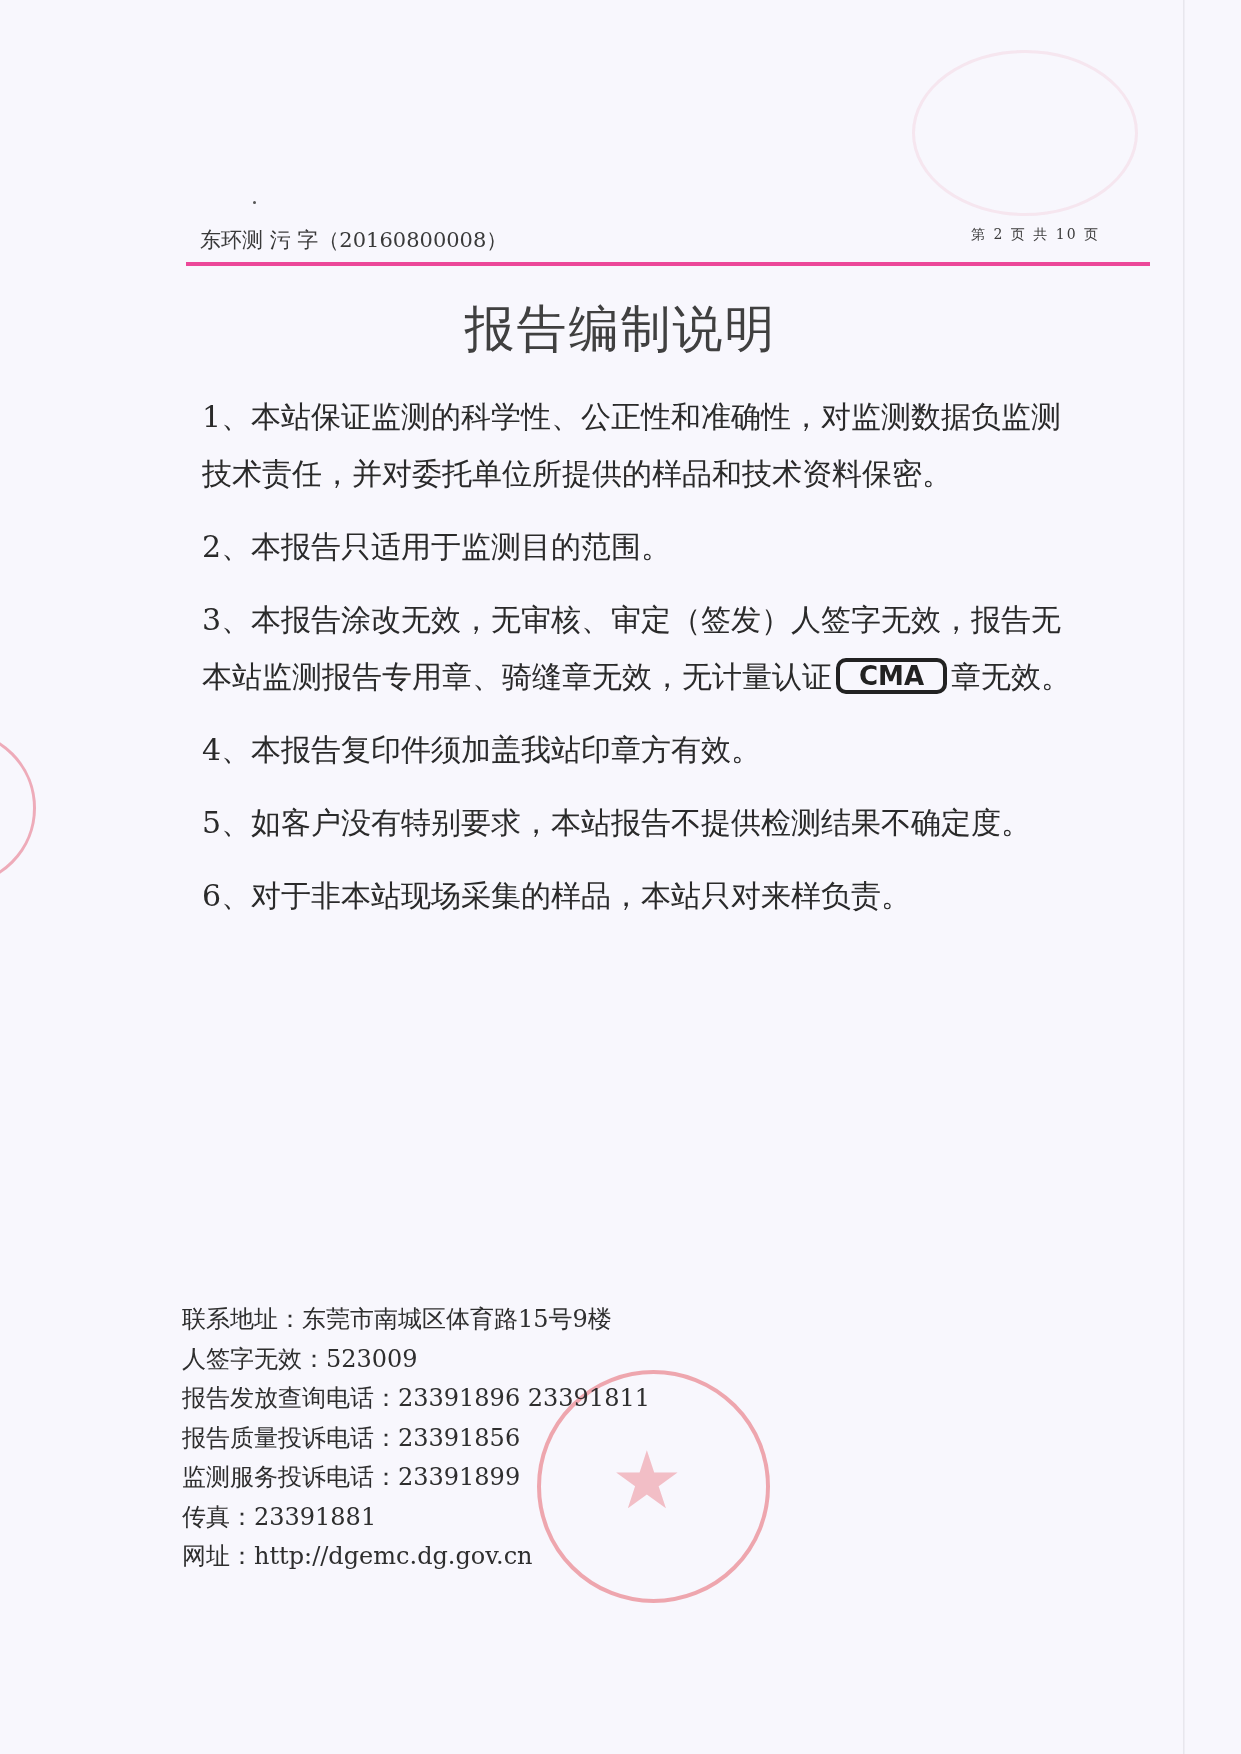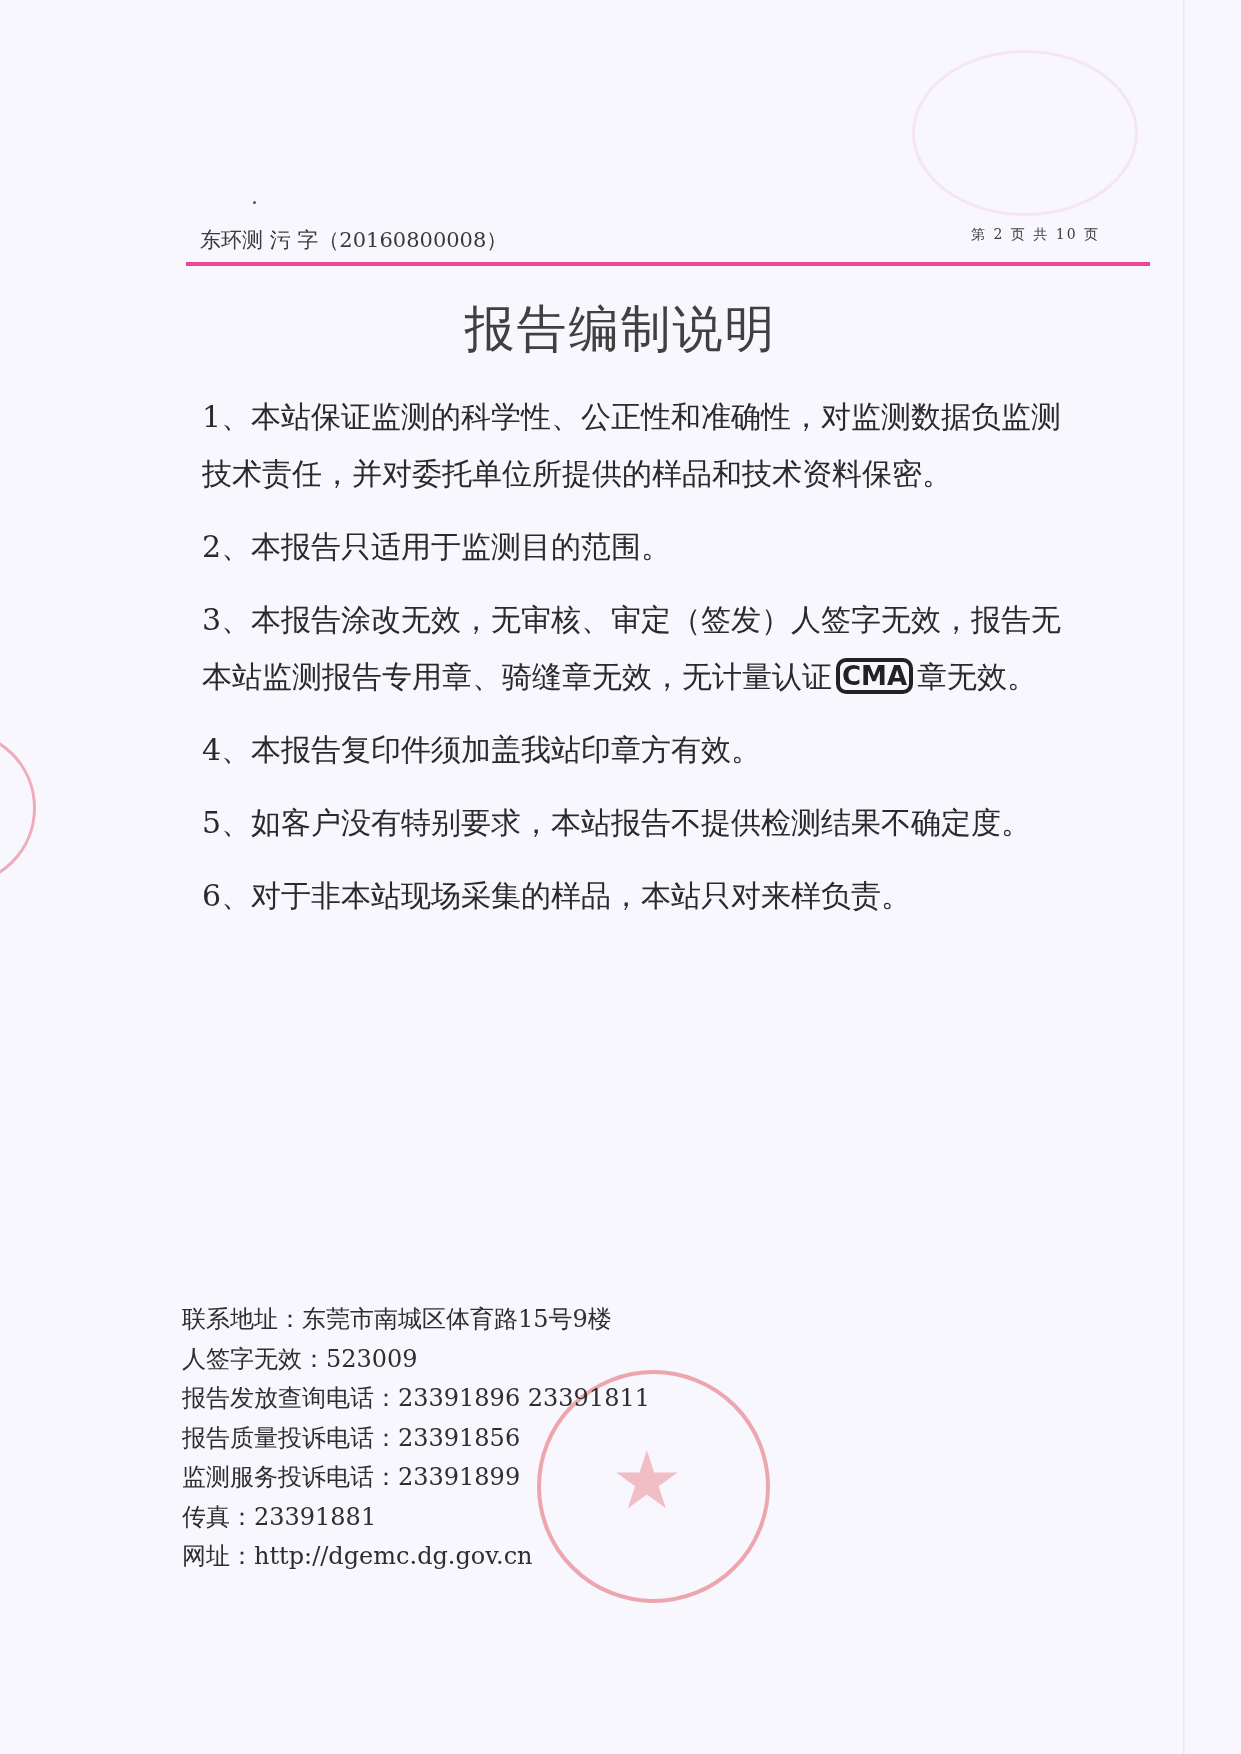--- a/index.html
+++ b/index.html
@@ -39,21 +39,21 @@
   }
   .clauses {
     position: absolute; left: 186px; top: 372px; width: 915px;
     font-size: 30px; line-height: 57px; color: #2a2a2a;
   }
   .clause { margin: 16px; }
   .cma-badge {
     display: inline-block; vertical-align: middle;
     border: 4px solid #222; border-radius: 10px;
     font-family: "DejaVu Sans", "Liberation Sans", sans-serif; font-weight: bold;
-    font-size: 26px; line-height: 26px; padding: 1px 2px; margin: 0 4px 6px 4px; color: #222;
+    font-size: 26px; line-height: 26px; padding: 1px 19px; margin: 0 4px 6px 4px; color: #222;
   }
   .contact {
     position: absolute; left: 182px; top: 1300px;
     font-size: 24px; line-height: 39.5px; color: #2e2e2e;
   }
   .contact .row { white-space: nowrap; }
   .red-stamp {
     position: absolute; left: 537px; top: 1370px; width: 225px; height: 225px;
     border-radius: 50%; border: 4px solid rgba(230,100,110,0.55);
   }

